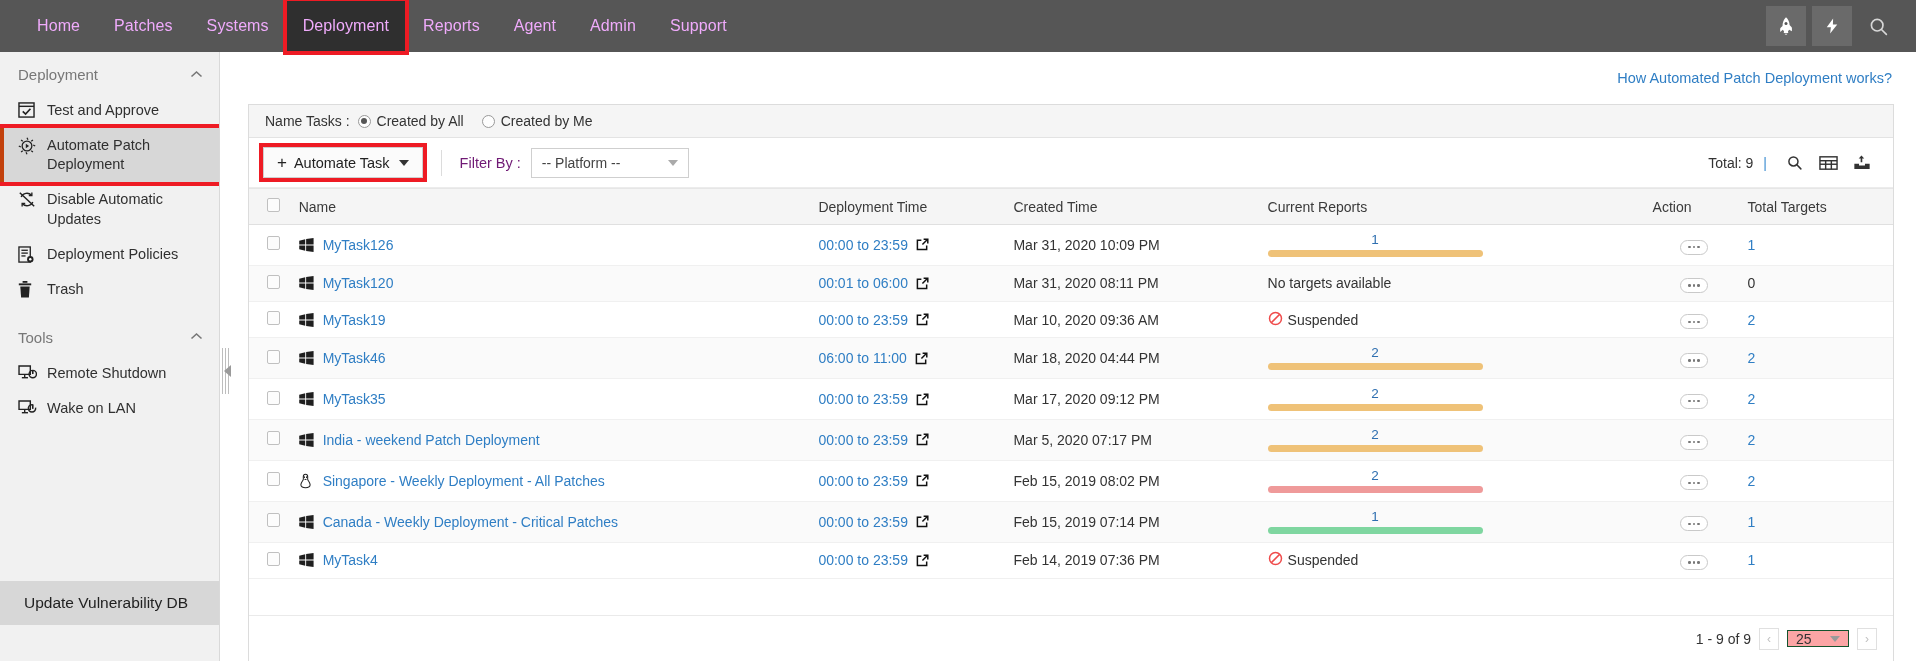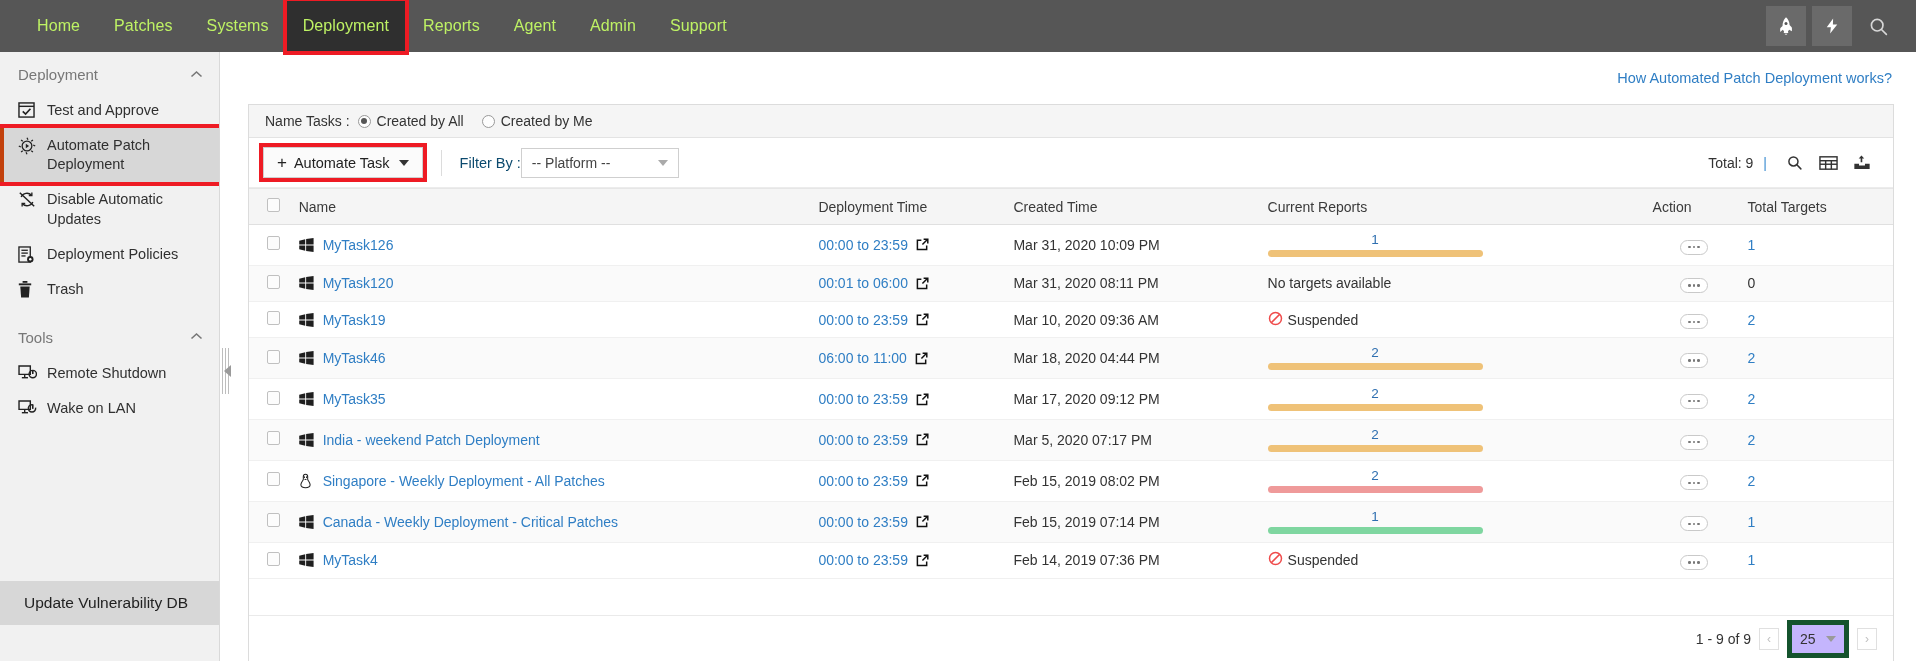--- a/index.html
+++ b/index.html
@@ -18,21 +18,21 @@
     height: 52px;
     background: #565656;
     display: flex;
     align-items: stretch;
     position: relative;
   }
   .nav-items { display: flex; align-items: stretch; margin-left: 20px; }
   .nav-item {
     display: flex; align-items: center;
     padding: 0 17px;
-    color: #bef264;
+    color: #f0abfc;
     font-size: 16px;
     letter-spacing: .1px;
     cursor: pointer;
     white-space: nowrap;
   }
   .nav-item.active { background: #2f2f2f; }
   .nav-item.highlight-red {
     outline: 4px solid #ee1b24;
     outline-offset: -1px;
     position: relative;
@@ -197,21 +197,21 @@
     border-top: 6px solid #333;
   }
   .highlight-box-red {
     outline: 4px solid #ee1b24;
     position: relative; z-index: 3;
   }
   .tb-sep {
     width: 1px; height: 26px; background: #dcdcdc;
     margin: 0 18px;
   }
-  .filter-label { font-size: 14.5px; color: #0c4a6e; margin-right: 0; white-space: nowrap; }
+  .filter-label { font-size: 14.5px; color: #701a75; margin-right: 10px; white-space: nowrap; }
   .select-platform {
     border: 1px solid #cfcfcf;
     background: #fff;
     width: 158px;
     padding: 6px 10px;
     font-size: 14px;
     color: #444;
     display: flex; align-items: center;
     cursor: pointer;
   }
@@ -321,23 +321,23 @@
   .pg-btn {
     width: 20px; height: 22px;
     border: 1px solid #e0e0e0;
     background: #fff;
     color: #c0c0c0;
     display: flex; align-items: center; justify-content: center;
     font-size: 12px;
     cursor: pointer;
   }
   .pg-size {
-    border: 5px solid #14532d;
-    background: #c4b5fd;
-    width: 62px; height: 38px;
+    border: 1px solid #14532d;
+    background: #fca5a5;
+    width: 62px; height: 17px;
     display: flex; align-items: center;
     padding: 0 8px;
     cursor: pointer;
     font-size: 14px;
   }
   .pg-size .caret {
     margin-left: auto;
     width: 0; height: 0;
     border-left: 5px solid transparent;
     border-right: 5px solid transparent;

